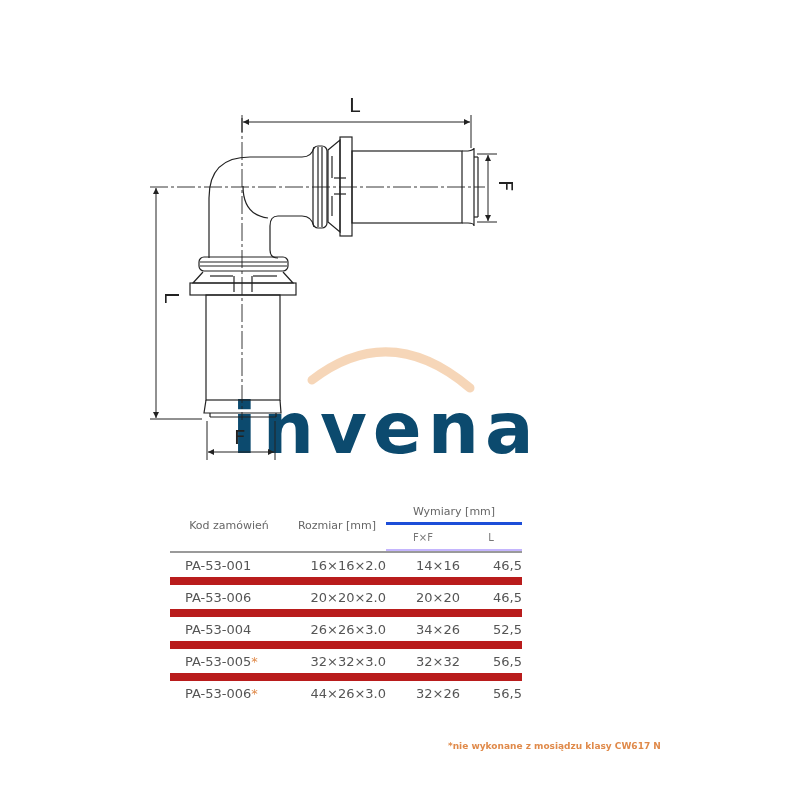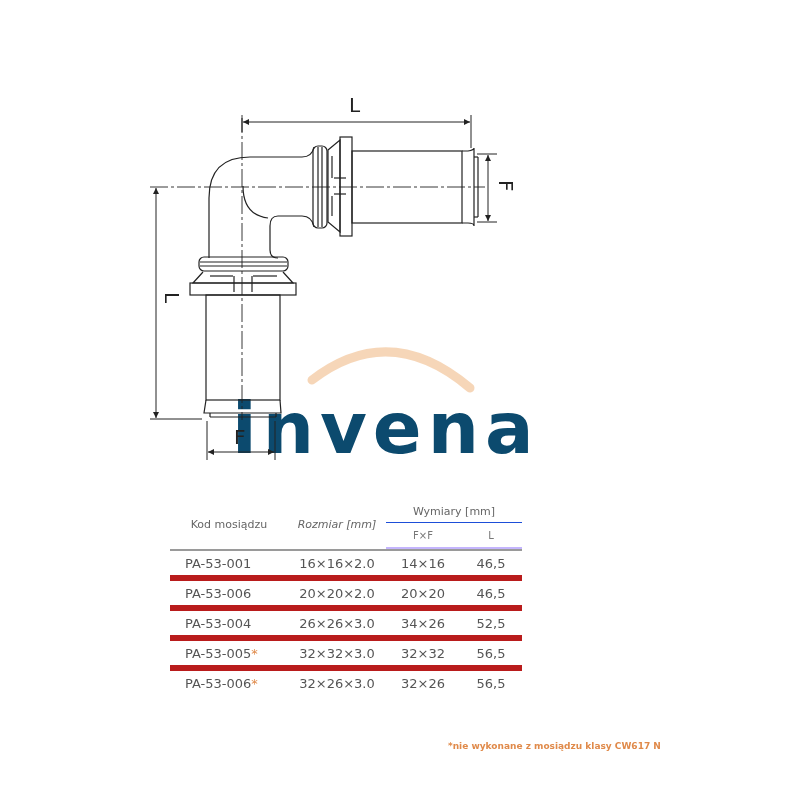--- a/index.html
+++ b/index.html
@@ -2,28 +2,28 @@
 <html><head>
 <meta charset="utf-8">
 <style>
   html, body { margin: 0; padding: 0; background: #ffffff; }
   body { width: 800px; height: 800px; position: relative; overflow: hidden; font-family: "DejaVu Sans", sans-serif; }
   #drawing { position: absolute; left: 0; top: 0; width: 800px; height: 480px; }
   .wm-text { position: absolute; left: 232px; top: 392px; font-family: "DejaVu Sans", sans-serif; font-size: 72px; font-weight: bold; color: #0c4a6e; letter-spacing: 6px; line-height: 1; }
   #spec-table { position: absolute; left: 170px; top: 500px; width: 352px; border-collapse: collapse; }
   #spec-table td, #spec-table th { padding: 0; font-weight: normal; }
   .h-main { font-size: 11px; color: #666; height: 48px; text-align: center; vertical-align: middle; }
-  .h-group { font-size: 11px; color: #666; height: 22px; text-align: center; vertical-align: middle; border-bottom: 1px solid #1d4ed8; }
+  .h-group { font-size: 11px; color: #666; height: 22px; text-align: center; vertical-align: middle; border-bottom: 3px solid #1d4ed8; }
   .h-sub { font-size: 10px; color: #777; height: 24px; text-align: center; vertical-align: middle; }
   .hdr-row-bottom th { border-bottom: 2px solid #c4b5fd; }
-  tr.data-row td { height: 24px; border-bottom: 6px solid #b91c1c; vertical-align: middle; font-size: 13px; color: #555; }
+  tr.data-row td { height: 24px; border-bottom: 8px solid #b91c1c; vertical-align: middle; font-size: 13px; color: #555; }
   tr.data-row:last-child td { border-bottom: none; }
   td.code { font-weight: bold; color: #111; font-size: 14px; padding-left: 15px !important; }
   td.code .star { color: #e08a4a; }
-  td.c { text-align: center; }
+  td.c { text-align: right; }
   .footnote { position: absolute; left: 448px; top: 741px; font-size: 9px; font-weight: bold; color: #e08a4a; }
 </style>
 </head>
 <body>
 
 <div class="wm-text">invena</div>
 
 <svg id="drawing" viewBox="0 0 800 480" xmlns="http://www.w3.org/2000/svg">
   <defs>
     <marker id="arr" viewBox="0 0 10 10" refX="10" refY="5" markerWidth="9" markerHeight="6" orient="auto-start-reverse">
@@ -101,22 +101,22 @@
     <text x="349" y="112">L</text>
     <text x="0" y="0" transform="translate(499,180) rotate(90)">F</text>
     <text x="0" y="0" transform="translate(165,292) rotate(90)">L</text>
     <text x="234" y="444">F</text>
   </g>
 </svg>
 
 <table id="spec-table">
   <thead>
     <tr>
-      <th rowspan="2" class="h-main" style="width:118px;">Kod mosiądzu</th>
-      <th rowspan="2" class="h-main" style="width:98px;font-style:italic;">Rozmiar [mm]</th>
+      <th rowspan="2" class="h-main" style="width:118px;">Kod zamówień</th>
+      <th rowspan="2" class="h-main" style="width:98px;">Rozmiar [mm]</th>
       <th colspan="2" class="h-group">Wymiary [mm]</th>
     </tr>
     <tr class="hdr-row-bottom">
       <th class="h-sub" style="width:74px;">F×F</th>
       <th class="h-sub" style="width:62px;">L</th>
     </tr>
     <tr>
         <th colspan="4" style="height:0;border-bottom:2px solid #9a9a9a;padding:0;"></th>
       </tr>
   </thead>
@@ -140,20 +140,20 @@
       <td class="c">52,5</td>
     </tr>
     <tr class="data-row">
       <td class="code"><span>PA-53-005</span><span class="star">*</span></td>
       <td class="c">32×32×3.0</td>
       <td class="c">32×32</td>
       <td class="c">56,5</td>
     </tr>
     <tr class="data-row">
       <td class="code"><span>PA-53-006</span><span class="star">*</span></td>
-      <td class="c">32×26×3.0</td>
+      <td class="c">44×26×3.0</td>
       <td class="c">32×26</td>
       <td class="c">56,5</td>
     </tr>
   </tbody>
 </table>
 
 <div class="footnote">*nie wykonane z mosiądzu klasy CW617 N</div>
 
 </body></html>

